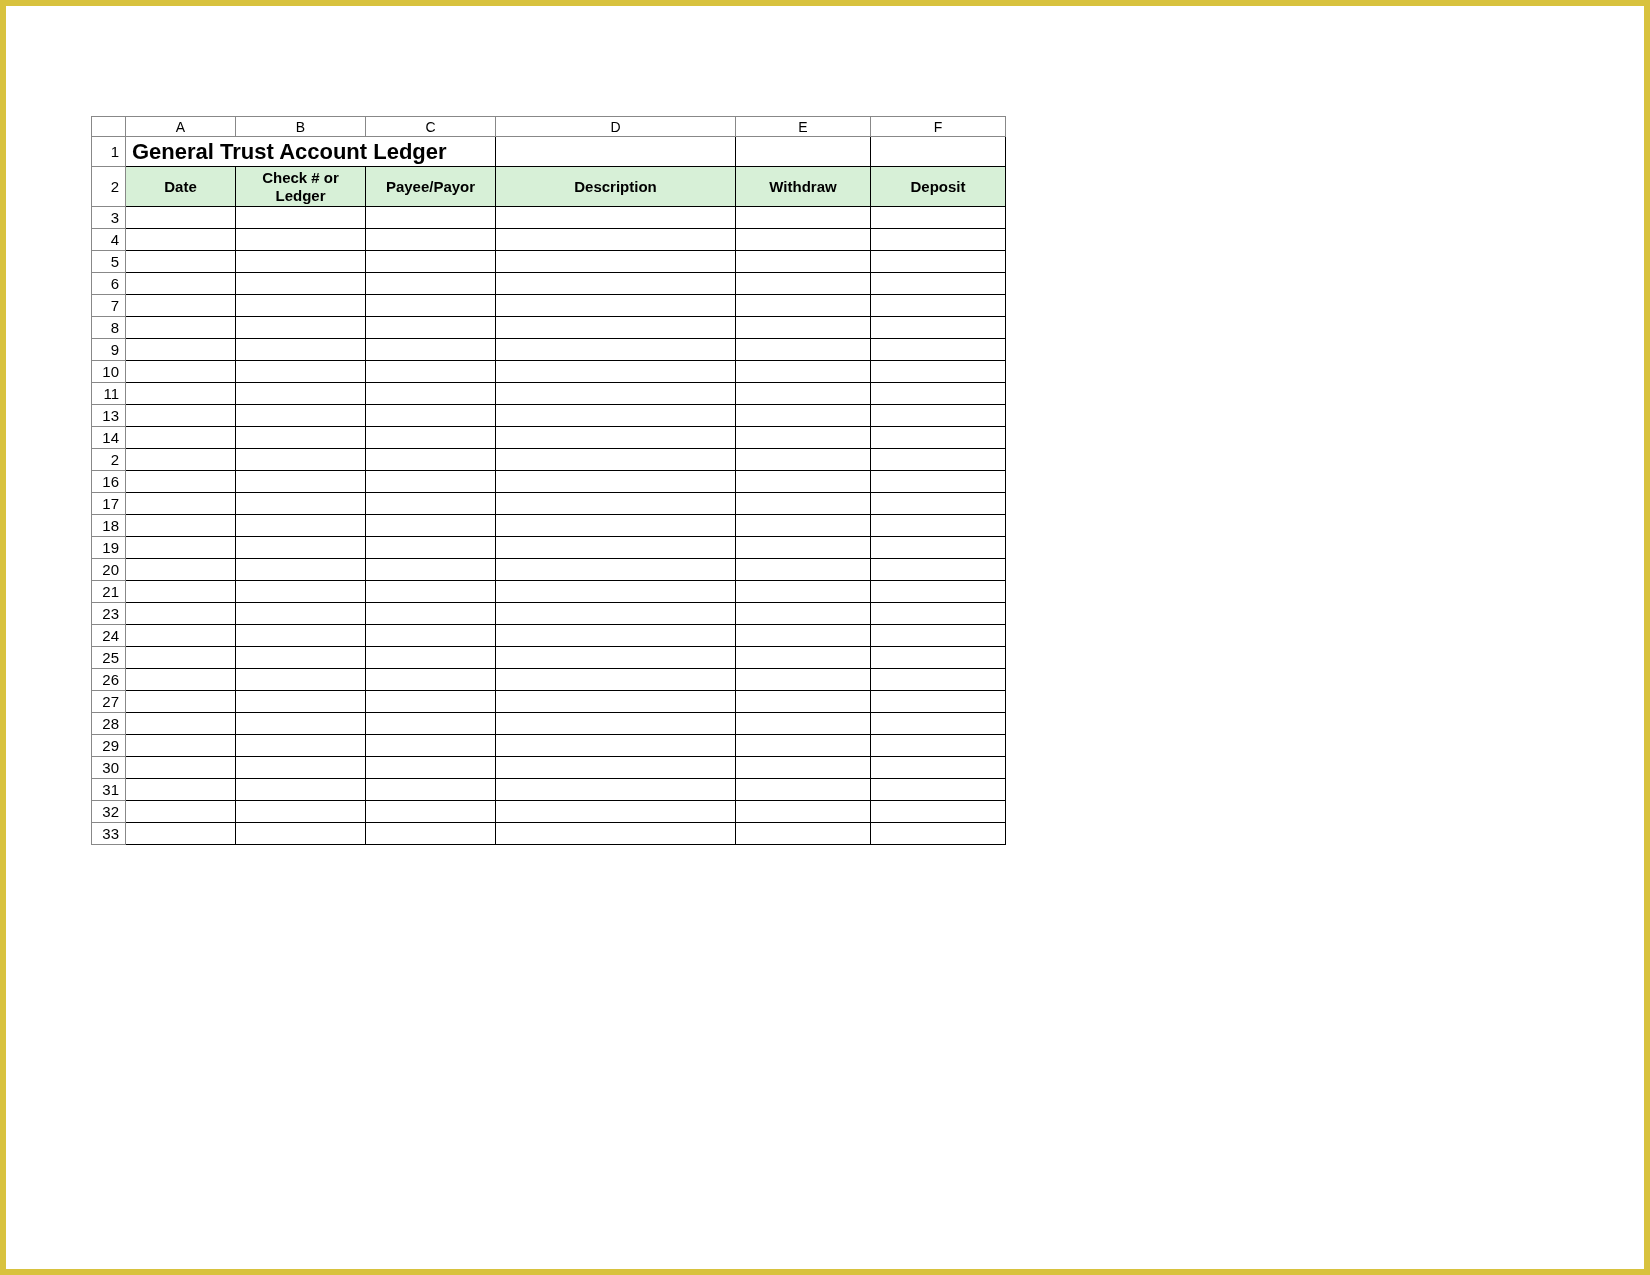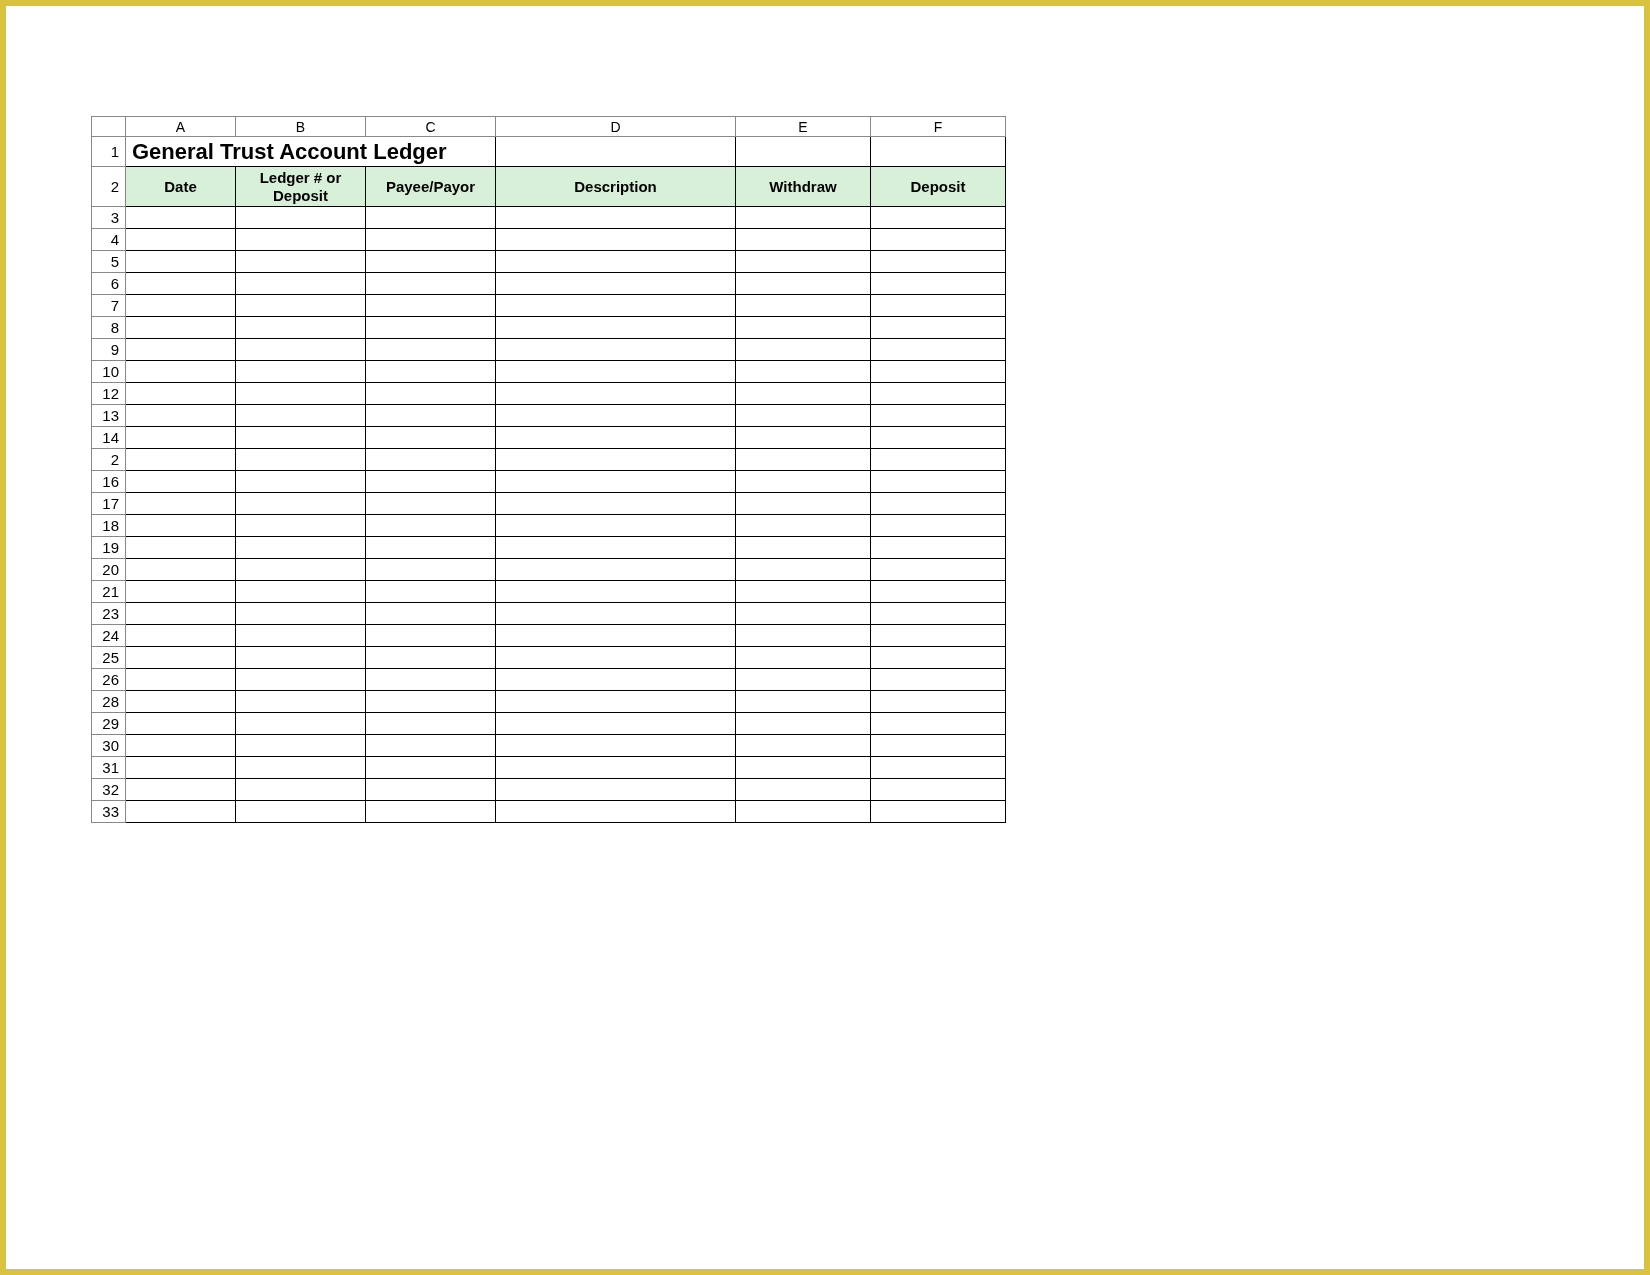--- a/index.html
+++ b/index.html
@@ -116,21 +116,21 @@
         <td class="row-header">1</td>
         <td class="content" colspan="3">General Trust Account Ledger</td>
         <td class="content"></td>
         <td class="content"></td>
         <td class="content"></td>
       </tr>
 
       <tr class="header-row">
         <td class="row-header">2</td>
         <td class="content">Date</td>
-        <td class="content">Ledger # or Deposit</td>
+        <td class="content">Check # or Ledger</td>
         <td class="content">Payee/Payor</td>
         <td class="content">Description</td>
         <td class="content">Withdraw</td>
         <td class="content">Deposit</td>
       </tr>
 
       <tr>
             <td class="row-header">3</td>
             <td class="content"></td>
             <td class="content"></td>
@@ -196,21 +196,21 @@
       <tr>
             <td class="row-header">10</td>
             <td class="content"></td>
             <td class="content"></td>
             <td class="content"></td>
             <td class="content"></td>
             <td class="content"></td>
             <td class="content"></td>
           </tr>
       <tr>
-            <td class="row-header">12</td>
+            <td class="row-header">11</td>
             <td class="content"></td>
             <td class="content"></td>
             <td class="content"></td>
             <td class="content"></td>
             <td class="content"></td>
             <td class="content"></td>
           </tr>
       <tr>
             <td class="row-header">13</td>
             <td class="content"></td>
@@ -314,20 +314,29 @@
             <td class="row-header">25</td>
             <td class="content"></td>
             <td class="content"></td>
             <td class="content"></td>
             <td class="content"></td>
             <td class="content"></td>
             <td class="content"></td>
           </tr>
       <tr>
             <td class="row-header">26</td>
+            <td class="content"></td>
+            <td class="content"></td>
+            <td class="content"></td>
+            <td class="content"></td>
+            <td class="content"></td>
+            <td class="content"></td>
+          </tr>
+      <tr>
+            <td class="row-header">27</td>
             <td class="content"></td>
             <td class="content"></td>
             <td class="content"></td>
             <td class="content"></td>
             <td class="content"></td>
             <td class="content"></td>
           </tr>
       <tr>
             <td class="row-header">28</td>
             <td class="content"></td>

